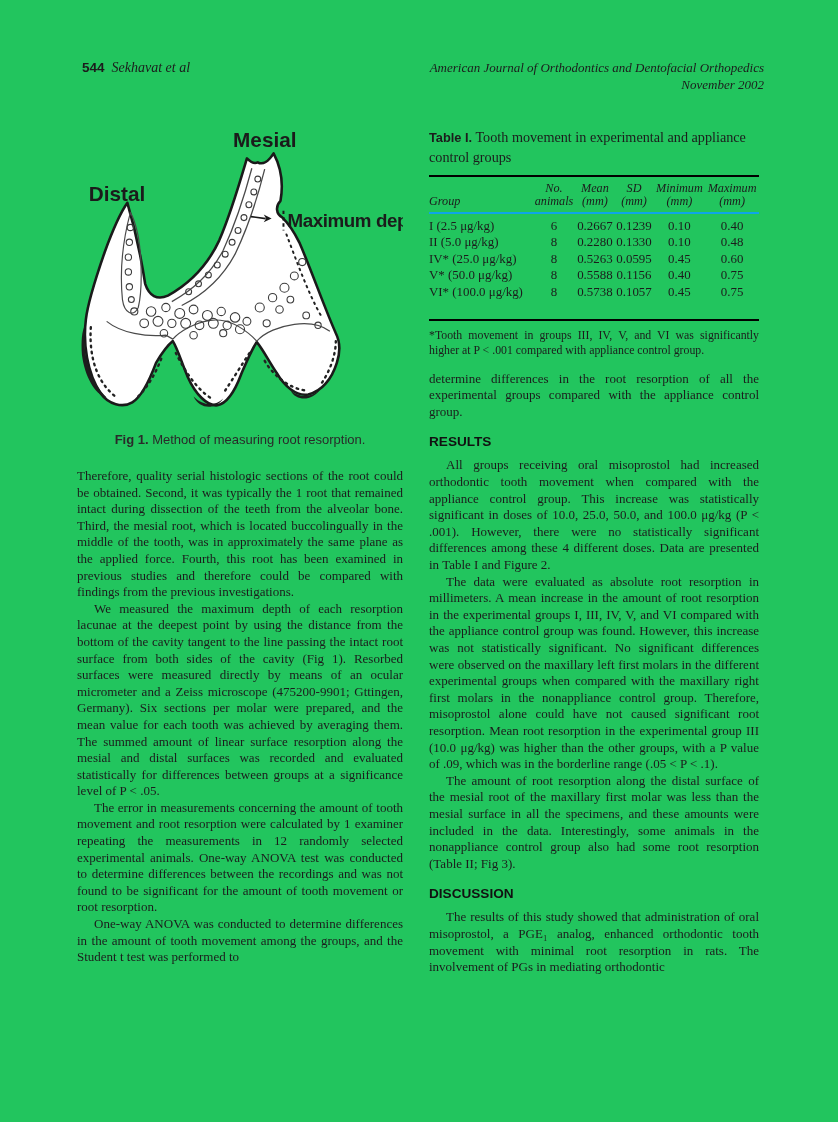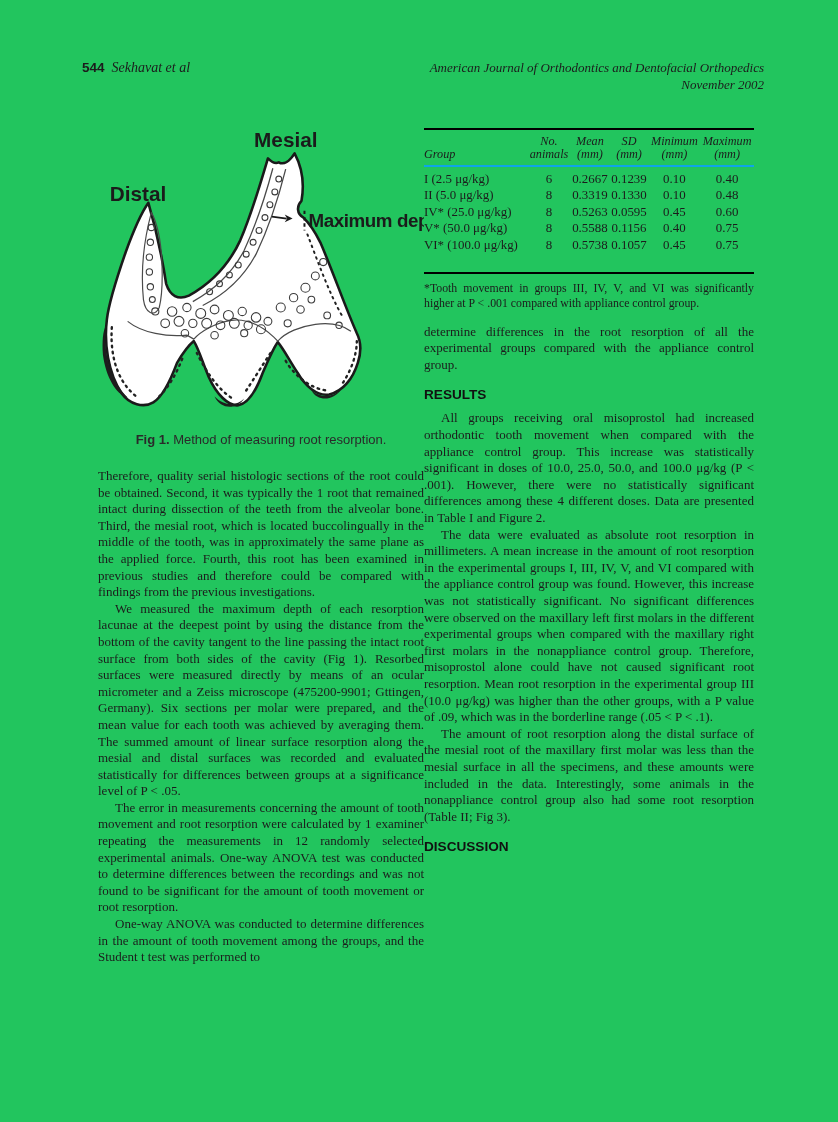--- a/index.html
+++ b/index.html
@@ -7,21 +7,21 @@
     position:relative;width:838px;height:1122px;margin:0 auto;background:#22c55e;
     font-family:"Liberation Serif",serif;color:#1c1c1c;overflow:hidden;
   }
   
   .runhead{position:absolute;top:60px;left:82px;width:682px;display:flex;justify-content:space-between;align-items:flex-start;}
   .rh-left{font-size:14px;line-height:16px;}
   .rh-folio{font-family:"Liberation Sans",sans-serif;font-weight:bold;font-size:13.5px;}
   .rh-author{font-style:italic;margin-left:7px;}
   .rh-right{text-align:right;font-style:italic;font-size:13px;line-height:16.5px;}
   
-  .columns{position:absolute;top:112px;left:98px;width:682px;display:flex;}
+  .columns{position:absolute;top:112px;left:77px;width:682px;display:flex;gap:26px;}
   .col-left{width:326px;}
   .col-right{width:330px;}
   p{margin:0;text-align:justify;font-size:13px;line-height:16.6px;text-indent:17px;}
   p.noindent{text-indent:0;}
   h2.section{font-family:"Liberation Sans",sans-serif;font-weight:bold;font-size:13.6px;margin:14px 0 8px 0;color:#111;}
   
   figure{margin:0;}
   .toothfig{display:block;}
   figcaption{text-align:center;font-family:"Liberation Sans",sans-serif;font-size:13px;color:#2a2a2a;margin:8px 0 21px 0;}
   figcaption .fig-label{font-weight:bold;}
@@ -181,20 +181,24 @@
 
       <p class="noindent">Therefore, quality serial histologic sections of the root could be obtained. Second, it was typically the 1 root that remained intact during dissection of the teeth from the alveolar bone. Third, the mesial root, which is located buccolingually in the middle of the tooth, was in approximately the same plane as the applied force. Fourth, this root has been examined in previous studies and therefore could be compared with findings from the previous investigations.</p>
       <p>We measured the maximum depth of each resorption lacunae at the deepest point by using the distance from the bottom of the cavity tangent to the line passing the intact root surface from both sides of the cavity (Fig 1). Resorbed surfaces were measured directly by means of an ocular micrometer and a Zeiss microscope (475200-9901; Gttingen, Germany). Six sections per molar were prepared, and the mean value for each tooth was achieved by averaging them. The summed amount of linear surface resorption along the mesial and distal surfaces was recorded and evaluated statistically for differences between groups at a significance level of P &lt; .05.</p>
       <p>The error in measurements concerning the amount of tooth movement and root resorption were calculated by 1 examiner repeating the measurements in 12 randomly selected experimental animals. One-way ANOVA test was conducted to determine differences between the recordings and was not found to be significant for the amount of tooth movement or root resorption.</p>
       <p>One-way ANOVA was conducted to determine differences in the amount of tooth movement among the groups, and the Student t test was performed to</p>
     </div>
 
     <div class="col-right">
 
       <div class="table-block">
+        <div class="table-title">
+          <span class="tlabel">Table I.</span>
+          <span>Tooth movement in experimental and appliance control groups</span>
+        </div>
         <table class="datatable">
           <thead>
             <tr>
               <th>
                 <div></div>
                   <div>Group</div>
                 </th>
               <th>
                 <div>No.</div>
                   <div>animals</div>
@@ -222,21 +226,21 @@
                 <td>I (2.5 μg/kg)</td>
                 <td>6</td>
                 <td>0.2667</td>
                 <td>0.1239</td>
                 <td>0.10</td>
                 <td>0.40</td>
               </tr>
               <tr>
                 <td>II (5.0 μg/kg)</td>
                 <td>8</td>
-                <td>0.3319</td>
+                <td>0.2280</td>
                 <td>0.1330</td>
                 <td>0.10</td>
                 <td>0.48</td>
               </tr>
               <tr>
                 <td>IV* (25.0 μg/kg)</td>
                 <td>8</td>
                 <td>0.5263</td>
                 <td>0.0595</td>
                 <td>0.45</td>
@@ -262,15 +266,16 @@
         </table>
         <div class="footnote">*Tooth movement in groups III, IV, V, and VI was significantly higher at P &lt; .001 compared with appliance control group.</div>
       </div>
 
       <p class="noindent">determine differences in the root resorption of all the experimental groups compared with the appliance control group.</p>
       <h2 class="section">RESULTS</h2>
       <p>All groups receiving oral misoprostol had increased orthodontic tooth movement when compared with the appliance control group. This increase was statistically significant in doses of 10.0, 25.0, 50.0, and 100.0 μg/kg (P &lt; .001). However, there were no statistically significant differences among these 4 different doses. Data are presented in Table I and Figure 2.</p>
       <p>The data were evaluated as absolute root resorption in millimeters. A mean increase in the amount of root resorption in the experimental groups I, III, IV, V, and VI compared with the appliance control group was found. However, this increase was not statistically significant. No significant differences were observed on the maxillary left first molars in the different experimental groups when compared with the maxillary right first molars in the nonappliance control group. Therefore, misoprostol alone could have not caused significant root resorption. Mean root resorption in the experimental group III (10.0 μg/kg) was higher than the other groups, with a P value of .09, which was in the borderline range (.05 &lt; P &lt; .1).</p>
       <p>The amount of root resorption along the distal surface of the mesial root of the maxillary first molar was less than the mesial surface in all the specimens, and these amounts were included in the data. Interestingly, some animals in the nonappliance control group also had some root resorption (Table II; Fig 3).</p>
       <h2 class="section">DISCUSSION</h2>
+      <p>The results of this study showed that administration of oral misoprostol, a PGE₁ analog, enhanced orthodontic tooth movement with minimal root resorption in rats. The involvement of PGs in mediating orthodontic</p>
     </div>
   </div>
 </div>
 
 </body></html>

